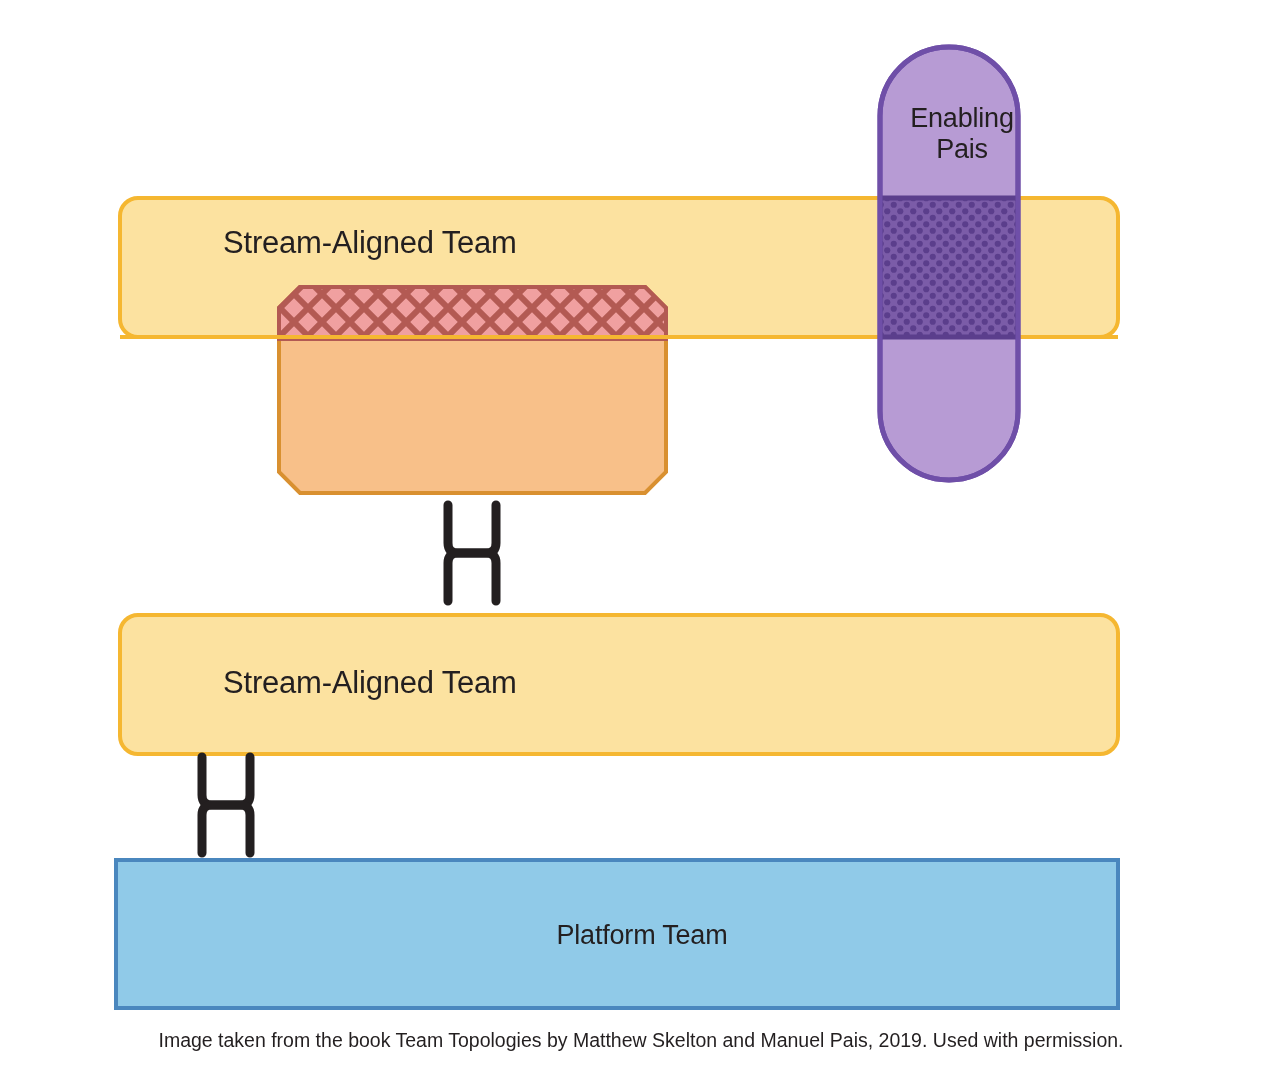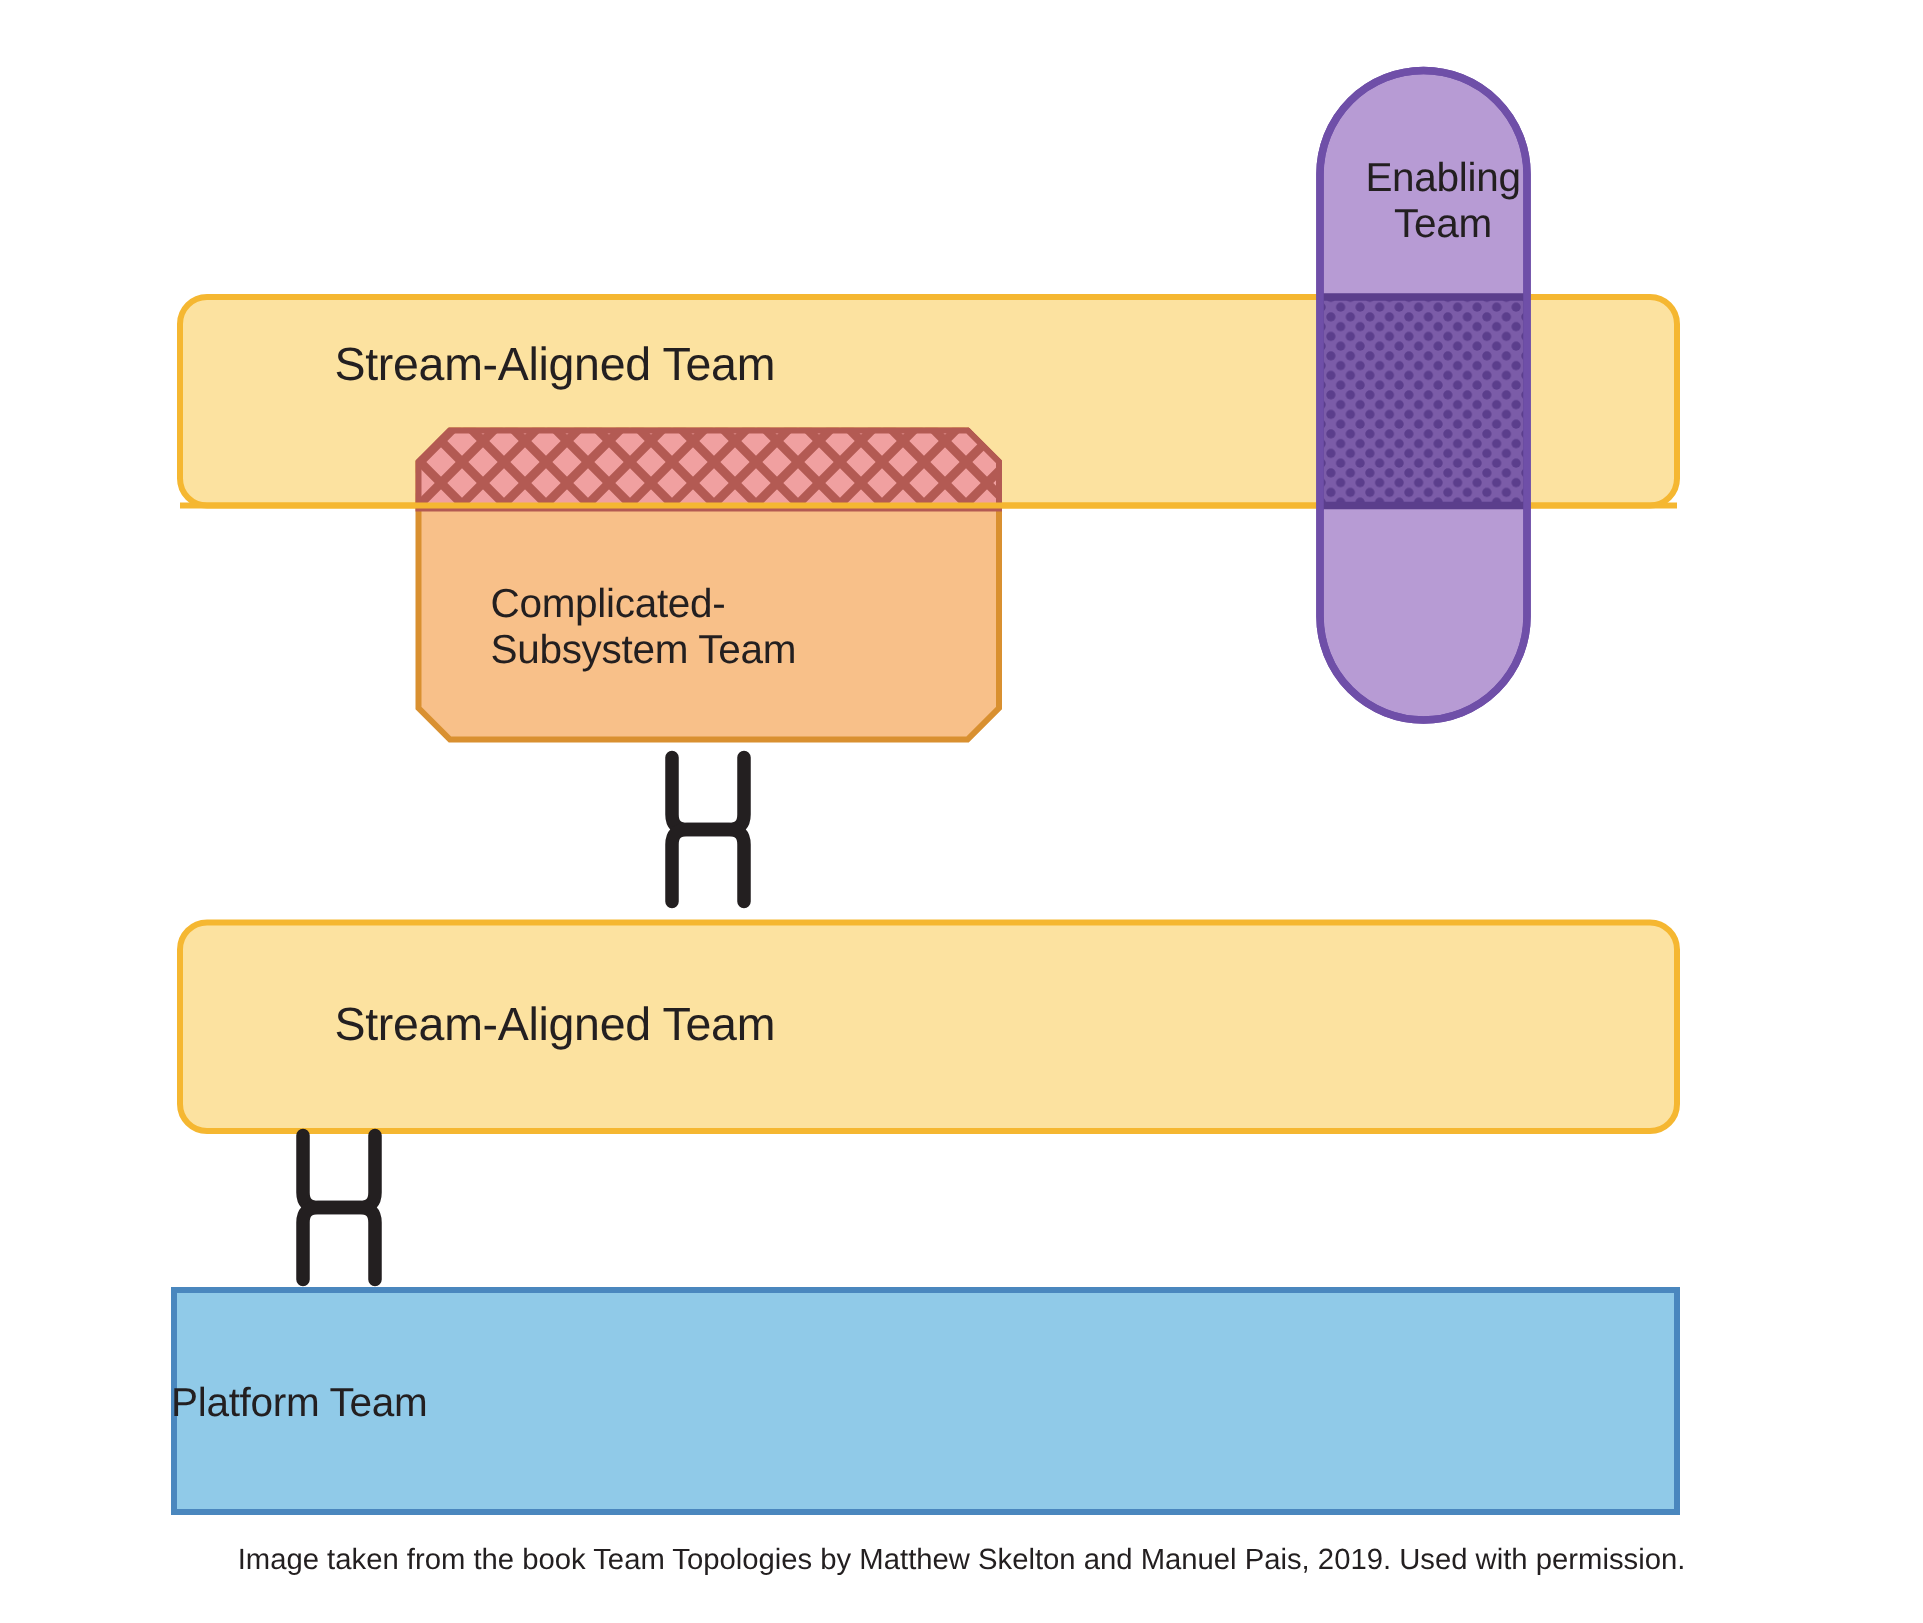--- a/index.html
+++ b/index.html
@@ -51,20 +51,22 @@
     left: 878px;
     top: 103px;
     width: 168px;
     text-align: center;
   }
   #platform-label {
     font-size: 27px;
     left: 114px;
     top: 920px;
     width: 1006px;
+    text-align: center;
+    padding-left: 25px;
   }
 
   
   #caption {
     position: absolute;
     left: 0;
     top: 1029px;
     width: 1282px;
     text-align: center;
     font-size: 19.5px;
@@ -138,23 +140,22 @@
     </g>
 
     <g>
       <path d="M 202 757 L 202 795 Q 202 805 212 805 L 240 805 Q 250 805 250 795 L 250 757" fill="none" stroke="#231F20" stroke-width="9" stroke-linecap="round"></path>
       <path d="M 202 853 L 202 815 Q 202 805 212 805 L 240 805 Q 250 805 250 815 L 250 853" fill="none" stroke="#231F20" stroke-width="9" stroke-linecap="round"></path>
     </g>
   </svg>
 
   <div class="shape-label stream-label" id="stream-label-1">Stream-Aligned Team</div>
 
-  <div class="shape-label" id="subsystem-label"><span>Complicated-</span><br><span>Subsystem Team</span></div>
 
-  <div class="shape-label" id="enabling-label"><span>Enabling</span><br><span>Team</span></div>
+  <div class="shape-label" id="enabling-label"><span>Enabling</span><br><span>Pais</span></div>
 
   <div class="shape-label stream-label" id="stream-label-2">Stream-Aligned Team</div>
 
   <div class="shape-label" id="platform-label">Platform Team</div>
 
   <div id="caption">Image taken from the book Team Topologies by Matthew Skelton and Manuel Pais, 2019. Used with permission.</div>
 
 </div>
 
 </body></html>

